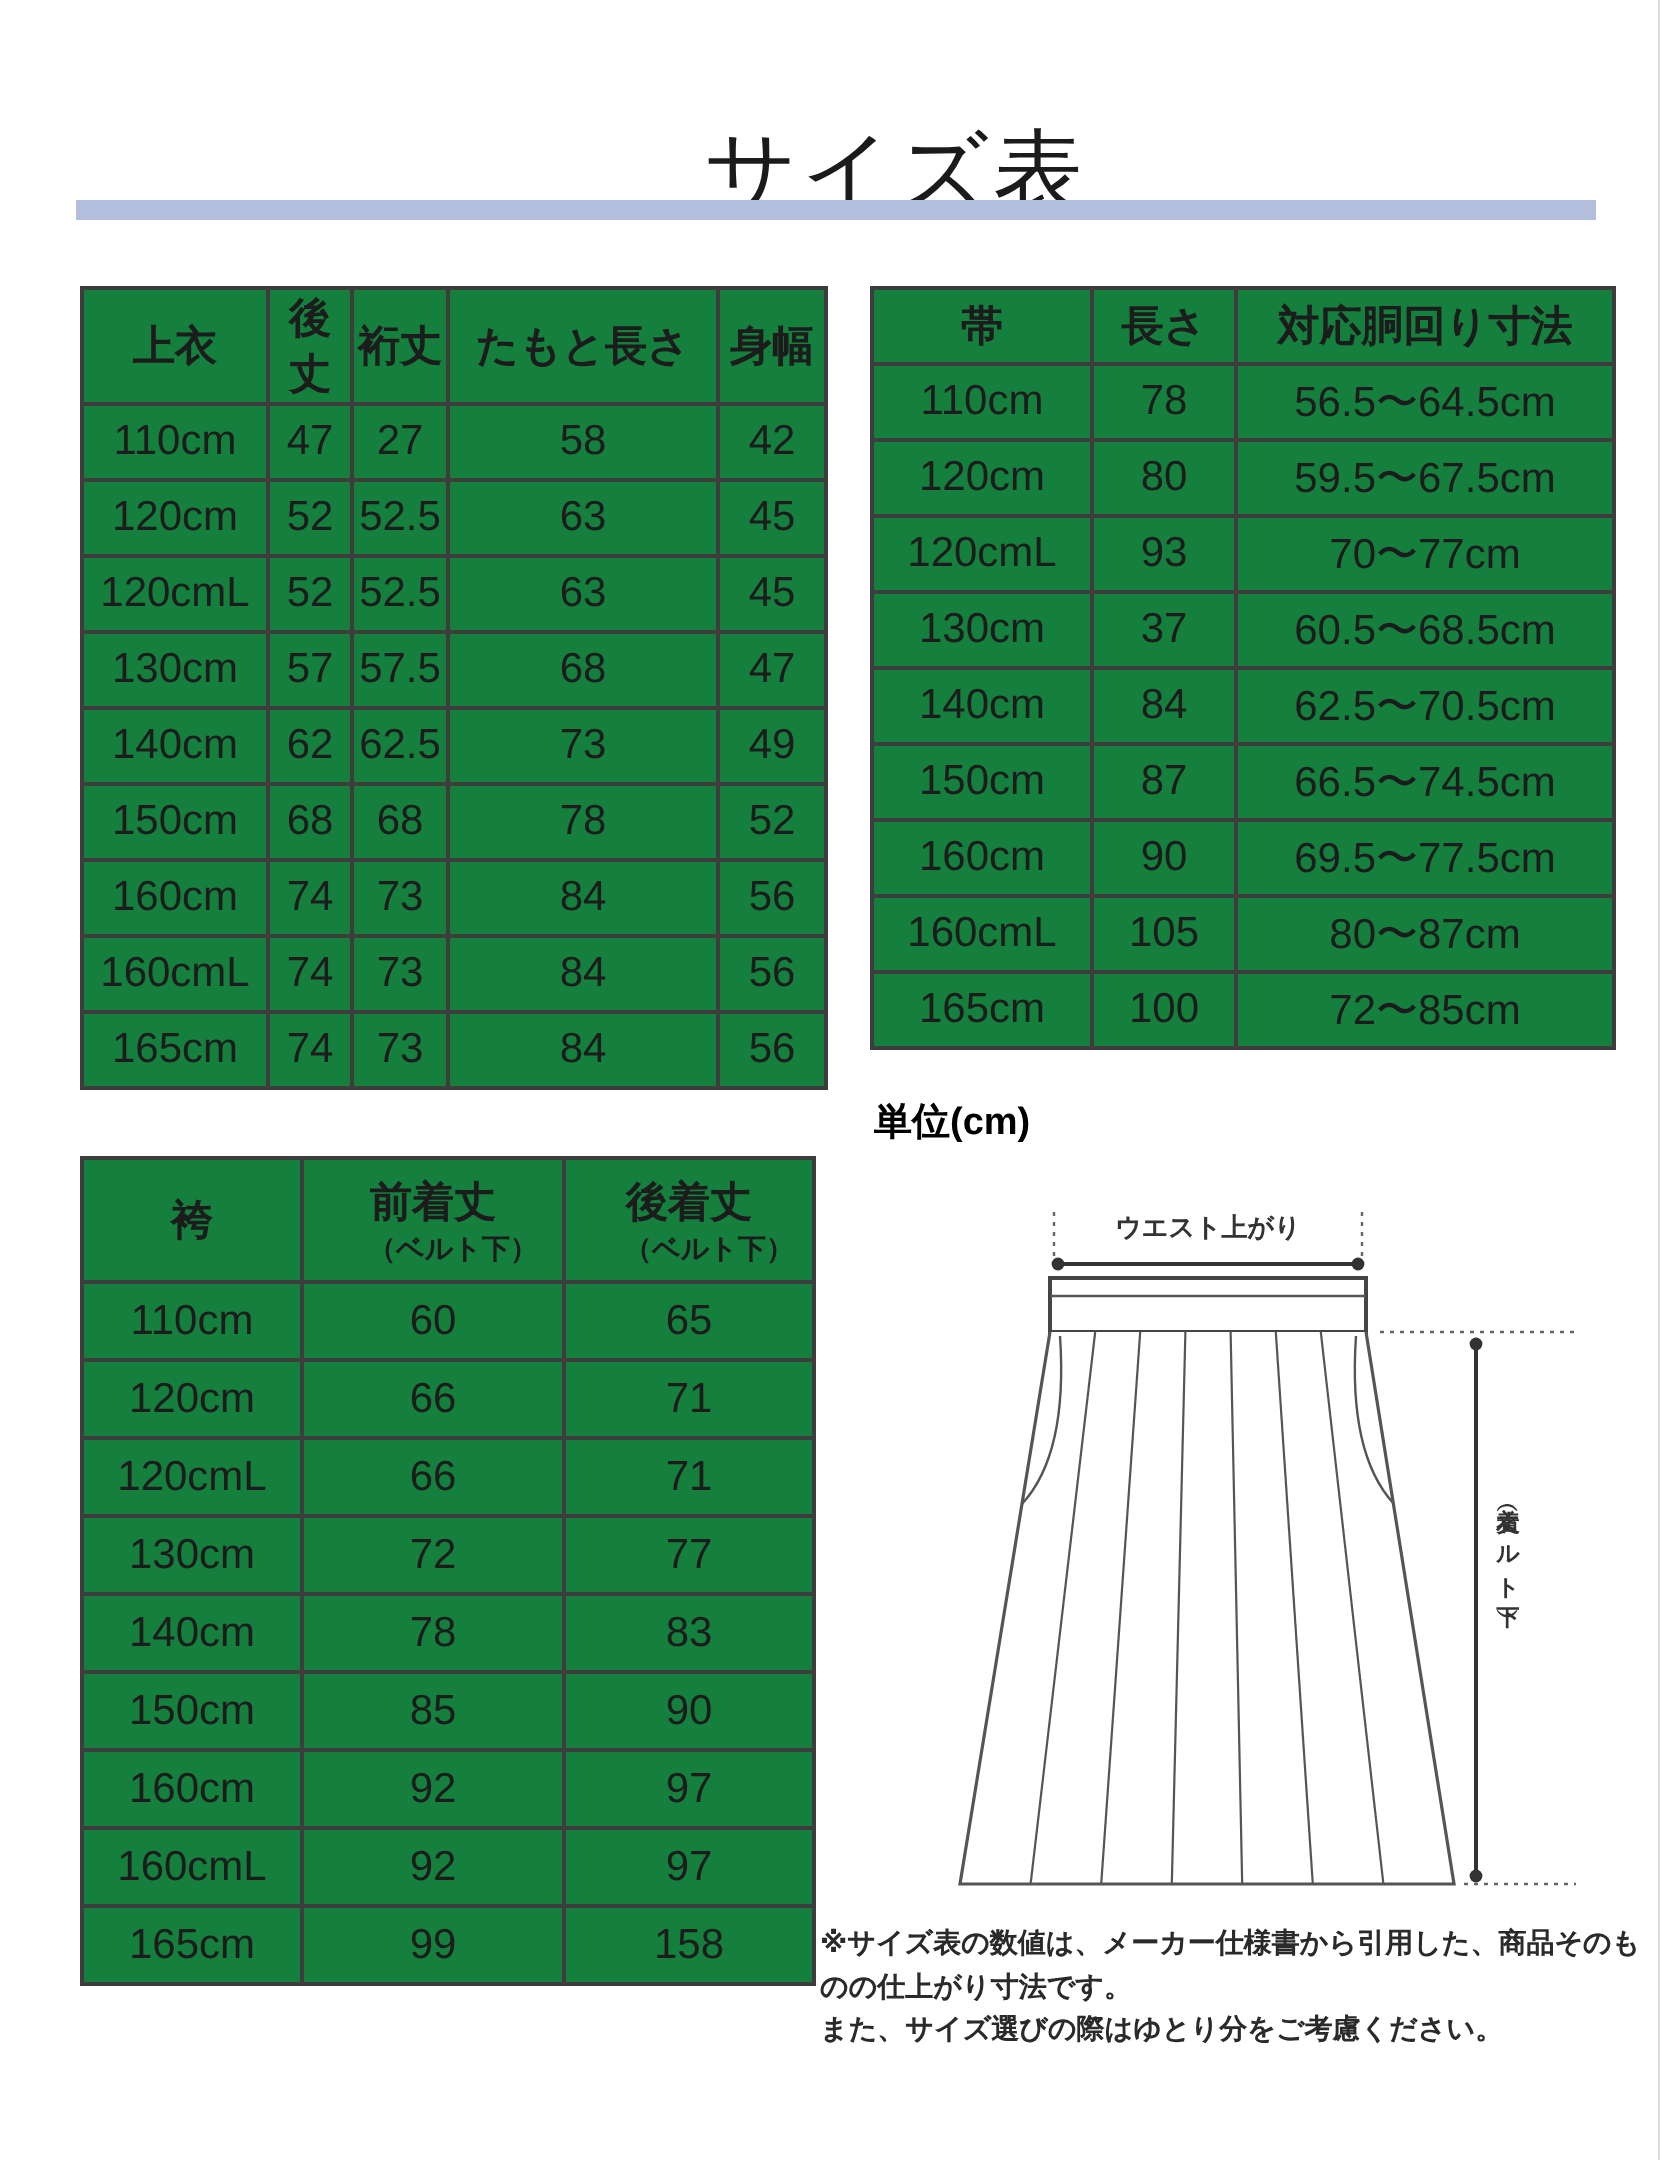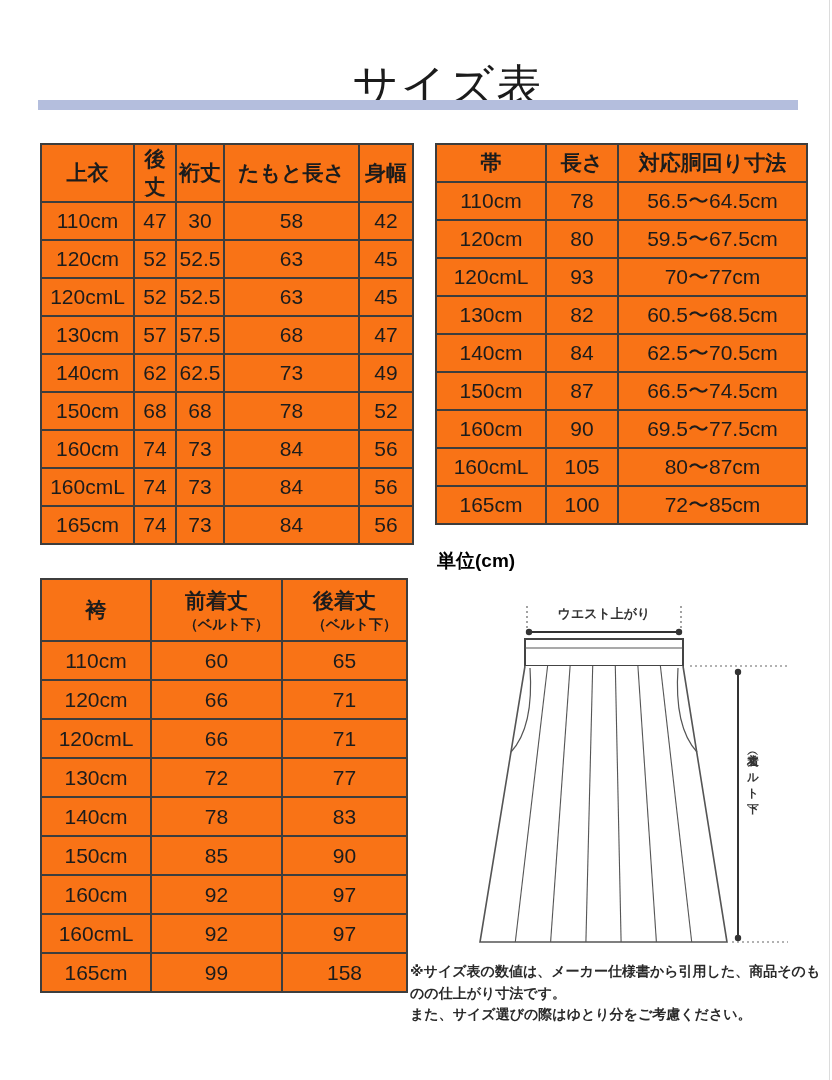--- a/index.html
+++ b/index.html
@@ -9,21 +9,21 @@
     color:#1c1c1c;
   }
   .page-edge { position:absolute; right:2px; top:0; bottom:0; width:1px; background:#dcdcdc; }
 
   .page-title {
     position:absolute; left:0; top:26px; width:832px; text-align:center;
     font-size:45px; font-weight:500; color:#1b1b1b; letter-spacing:2px;padding-left:32px;
   }
   .title-divider { position:absolute; left:38px; top:100px; width:760px; height:10px; background:#b4bedd; }
 
-  table.size-table { border-collapse:collapse; table-layout:fixed; position:absolute; background:#f97316; }
+  table.size-table { border-collapse:collapse; table-layout:fixed; position:absolute; background:#15803d; }
   table.size-table th, table.size-table td {
     border:2px solid #3d3d3d; text-align:center; vertical-align:middle;
     padding:0; font-size:21px; color:#1c1c1c;
   }
   table.size-table th { font-weight:600; }
   table.size-table td { font-weight:500; }
 
   #jacket-table { left:40px; top:143px; width:372px; }
   #jacket-table tr { height:38px; }
 
@@ -74,21 +74,21 @@
       <th>後丈</th>
       <th>裄丈</th>
       <th>たもと長さ</th>
       <th>身幅</th>
     </tr>
   </thead>
   <tbody>
       <tr>
         <td>110cm</td>
         <td>47</td>
-        <td>30</td>
+        <td>27</td>
         <td>58</td>
         <td>42</td>
       </tr>
       <tr>
         <td>120cm</td>
         <td>52</td>
         <td>52.5</td>
         <td>63</td>
         <td>45</td>
       </tr>
@@ -168,21 +168,21 @@
         <td>80</td>
         <td>59.5〜67.5cm</td>
       </tr>
       <tr>
         <td>120cmL</td>
         <td>93</td>
         <td>70〜77cm</td>
       </tr>
       <tr>
         <td>130cm</td>
-        <td>82</td>
+        <td>37</td>
         <td>60.5〜68.5cm</td>
       </tr>
       <tr>
         <td>140cm</td>
         <td>84</td>
         <td>62.5〜70.5cm</td>
       </tr>
       <tr>
         <td>150cm</td>
         <td>87</td>

